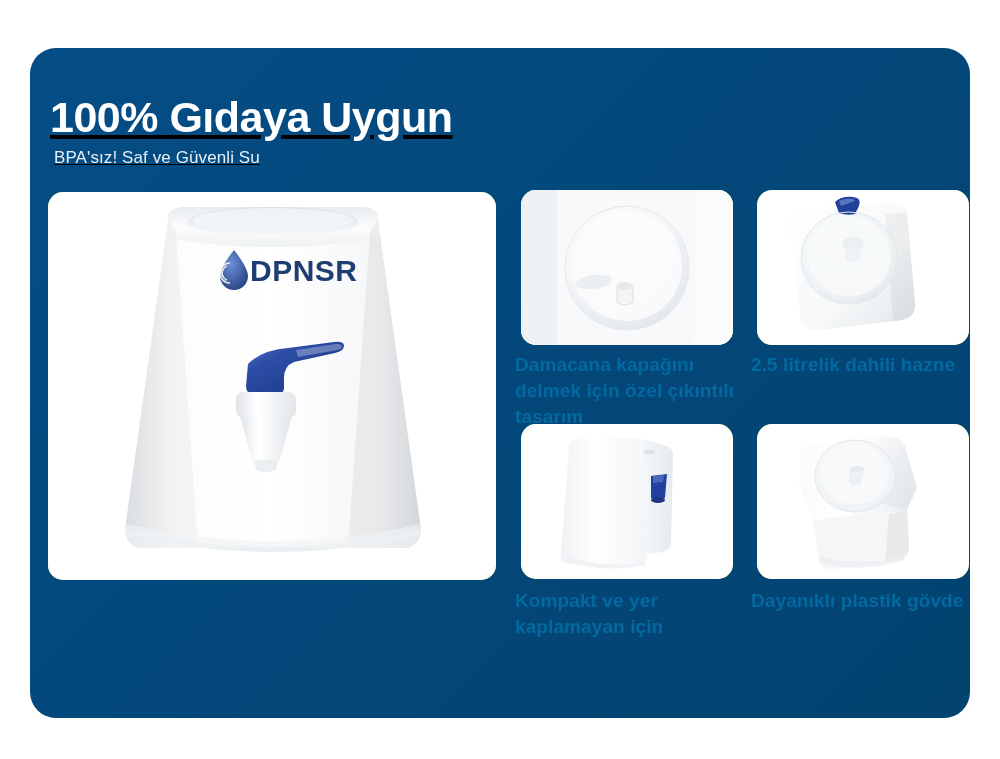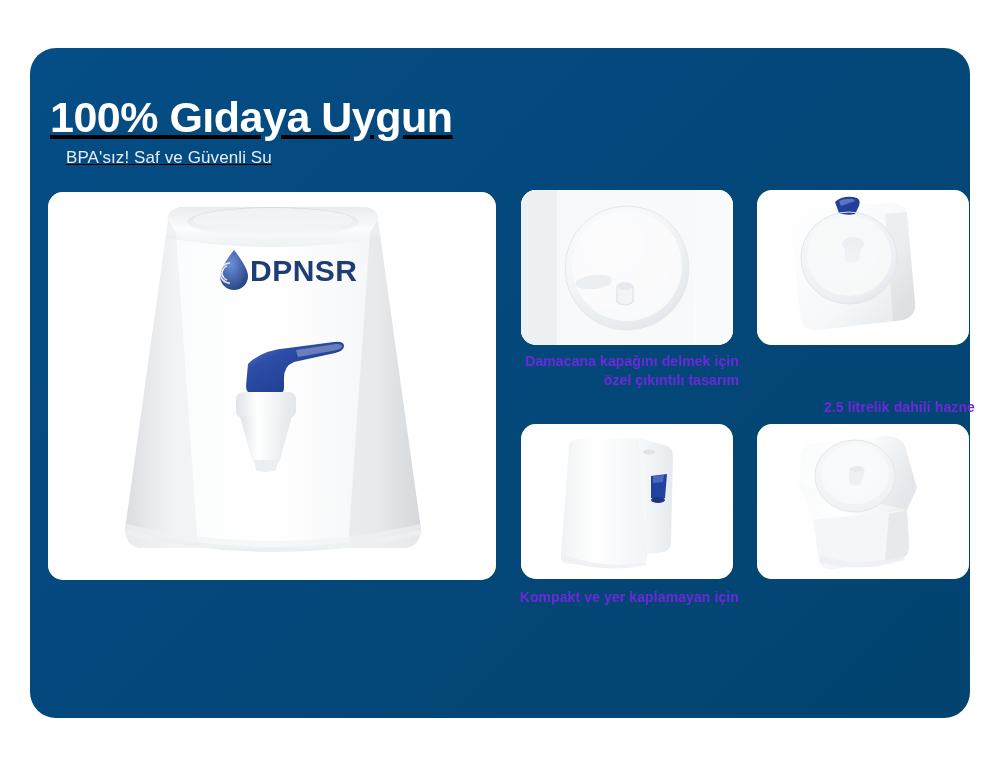--- a/index.html
+++ b/index.html
@@ -19,41 +19,41 @@
     border-radius:26px;
   }
 
   
   .header{position:absolute;left:20px;top:46px;text-decoration:underline;}
   .title{
     font-size:43px;font-weight:bold;color:#ffffff;
     letter-spacing:-0.5px;line-height:1;margin:0;white-space:nowrap;
   }
   .subtitle{
-    font-size:17px;color:#e8eef5;margin:9px 0 0 16px;
+    font-size:17px;color:#e8eef5;margin:9px 0 0 4px;
     letter-spacing:0.1px;white-space:nowrap;
   }
 
   
   .card{
     position:absolute;background:#84cc16;border-radius:15px;overflow:hidden;
   }
   .card-main{left:48px;top:192px;width:448px;height:388px;}
   .card-sm{width:212px;height:155px;}
   .c-tl{left:521px;top:190px;}
   .c-tr{left:757px;top:190px;}
   .c-bl{left:521px;top:424px;}
   .c-br{left:757px;top:424px;}
 
   .caption{
-    position:absolute;color:#6d28d9;font-size:14px;font-weight:bold;
-    text-align:right;line-height:1.38;letter-spacing:0.1px;
+    position:absolute;color:#0369a1;font-size:19px;font-weight:bold;
+    text-align:left;line-height:1.38;letter-spacing:0.1px;
   }
   .cap-tl{left:515px;top:352px;width:224px;}
-  .cap-tr{left:751px;top:352px;width:224px;margin-top:46px;}
+  .cap-tr{left:751px;top:352px;width:224px;}
   .cap-bl{left:515px;top:588px;width:224px;}
   .cap-br{left:751px;top:588px;width:224px;}
 
   .svgfill{display:block;width:100%;height:100%;}
 </style>
 </head>
 <body>
 
 <div class="page">
 
@@ -261,14 +261,15 @@
       <path d="M150 86 L152 122 Q152 134 140 136 L128 138 L132 90 Z" fill="#000000" opacity="0.05"></path>
 
       <ellipse cx="98" cy="52" rx="40" ry="36" fill="url(#basin4)"></ellipse>
       <ellipse cx="98" cy="50" rx="34" ry="30" fill="#f8fafb" opacity="0.9"></ellipse>
       <path d="M92 46 Q100 40 108 46 L104 60 Q96 64 92 58 Z" fill="#eef1f4"></path>
       <ellipse cx="100" cy="45" rx="7" ry="3" fill="#e7ebef"></ellipse>
       <ellipse cx="98" cy="52" rx="40" ry="36" fill="none" stroke="#e3e7eb" stroke-width="1"></ellipse>
       <path d="M64 132 Q104 144 146 132 L148 136 Q104 150 62 138 Z" fill="#eceff2" opacity="0.85"></path>
     </svg>
   </div>
+  <div class="caption cap-br">Dayanıklı plastik gövde</div>
 
 </div>
 
 </body></html>

